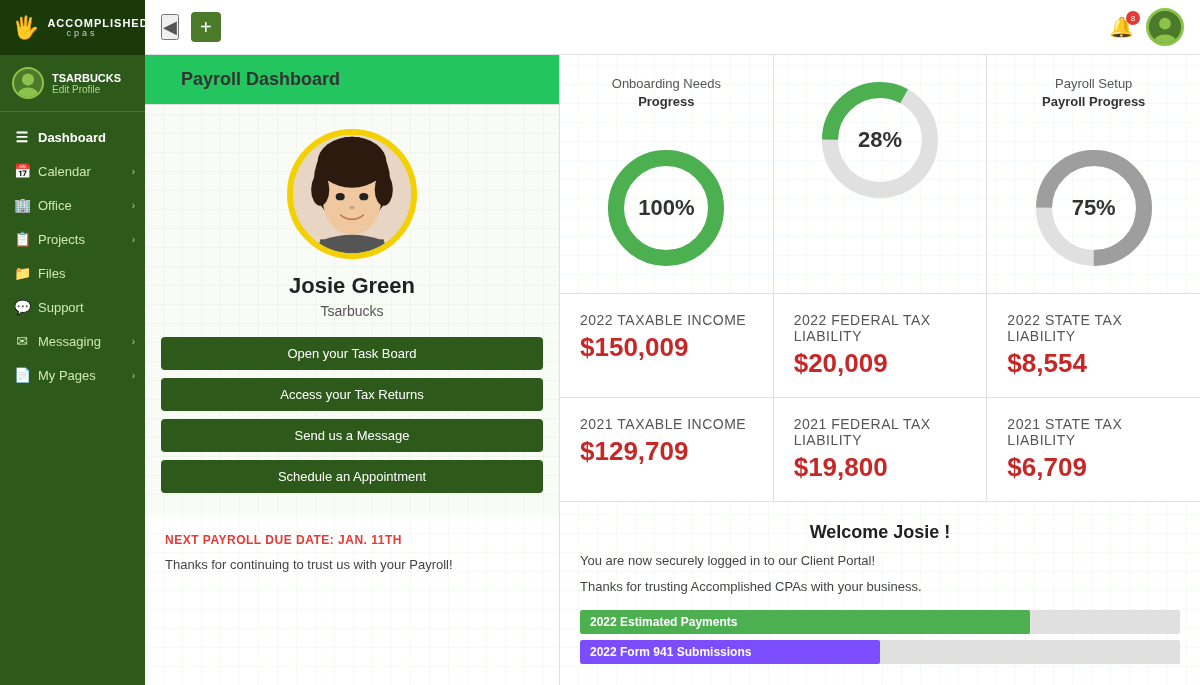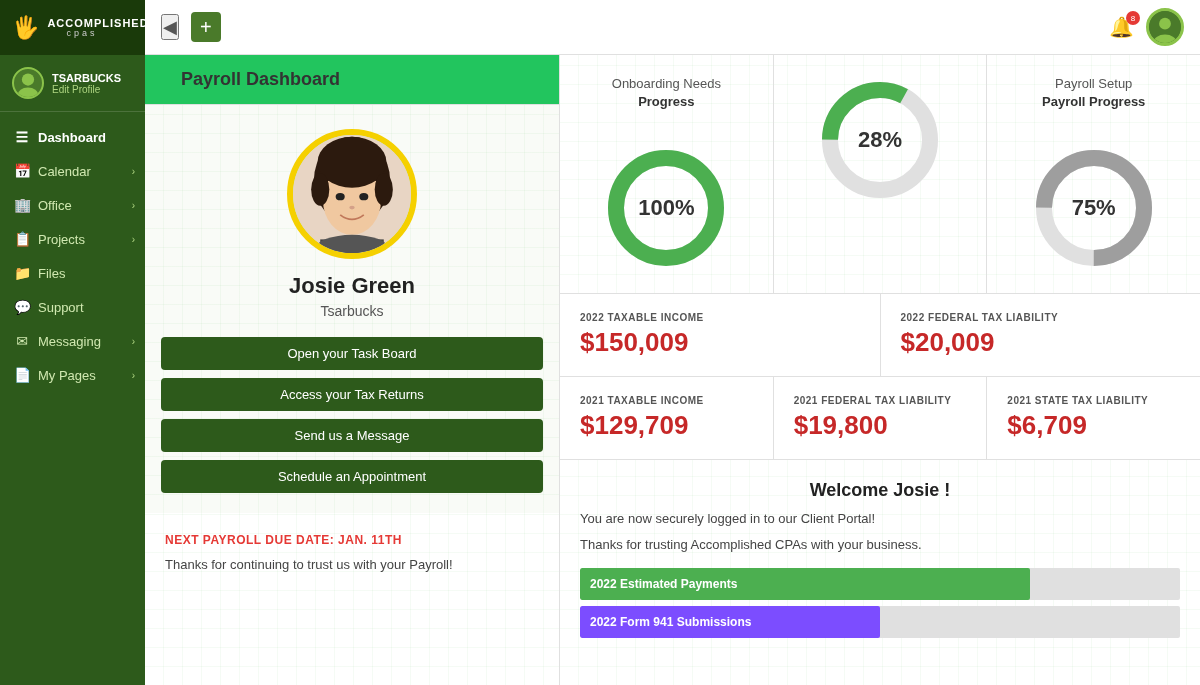--- a/index.html
+++ b/index.html
@@ -289,22 +289,22 @@
       background: white;
       border-bottom: 1px solid #e0e0e0;
     }
     .tax-block {
       flex: 1;
       padding: 18px 20px;
       border-right: 1px solid #e0e0e0;
     }
     .tax-block:last-child { border-right: none; }
     .tax-label {
-      font-size: 10px;
-      font-weight: bold;
+      font-size: 14px;
+      font-weight: normal;
       color: #555;
       letter-spacing: 0.5px;
       margin-bottom: 4px;
     }
     .tax-value {
       font-size: 26px;
       font-weight: bold;
       color: #c62828;
     }
 
@@ -324,21 +324,21 @@
       text-align: center;
     }
     .welcome-text {
       font-size: 13px;
       color: #444;
       margin-bottom: 6px;
       line-height: 1.5;
     }
     .progress-bars { margin-top: 14px; display: flex; flex-direction: column; gap: 6px; }
     .prog-bar {
-      height: 32px;
+      height: 24px;
       border-radius: 2px;
       display: flex; align-items: center; padding-left: 10px;
       color: white; font-size: 12px; font-weight: bold;
     }
     .prog-bar-bg {
       flex: 1;
       height: 28px;
       background: #e0e0e0;
       border-radius: 2px;
       overflow: hidden;
@@ -522,20 +522,24 @@
       </div>
 
       <div class="tax-rows">
         <div class="tax-block">
           <div class="tax-label">2022 TAXABLE INCOME</div>
           <div class="tax-value">$150,009</div>
         </div>
         <div class="tax-block">
           <div class="tax-label">2022 FEDERAL TAX LIABILITY</div>
           <div class="tax-value">$20,009</div>
+        </div>
+        <div class="tax-block">
+          <div class="tax-label">2022 STATE TAX LIABILITY</div>
+          <div class="tax-value">$8,554</div>
         </div>
       </div>
 
       <div class="tax-rows">
         <div class="tax-block">
           <div class="tax-label">2021 TAXABLE INCOME</div>
           <div class="tax-value">$129,709</div>
         </div>
         <div class="tax-block">
           <div class="tax-label">2021 FEDERAL TAX LIABILITY</div>

